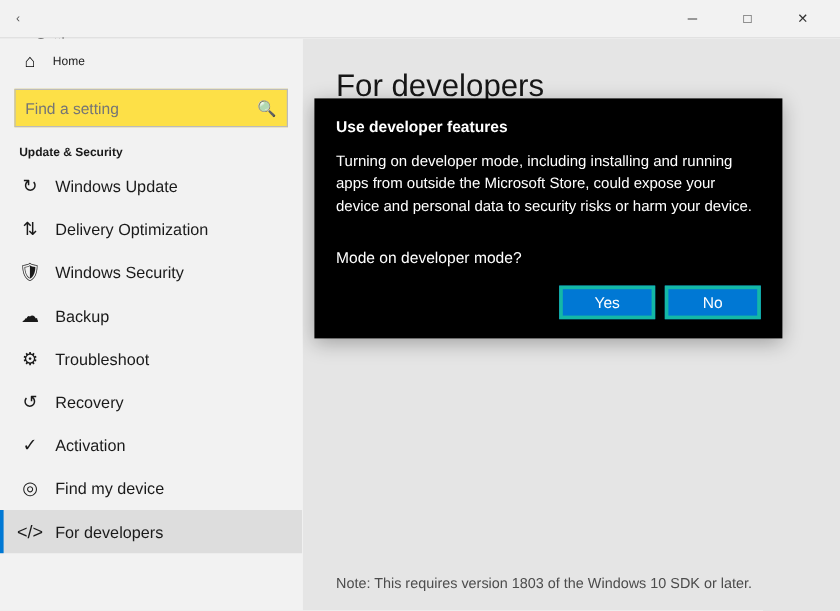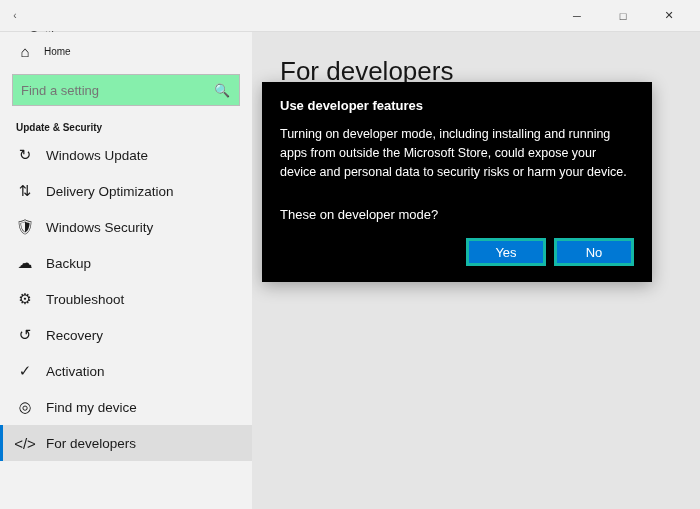--- a/index.html
+++ b/index.html
@@ -98,21 +98,21 @@
     .sidebar-home-label {
       font-size: 10px;
       color: #1a1a1a;
     }
 
     .search-box {
       margin: 4px 12px 8px 12px;
       display: flex;
       align-items: center;
       border: 1px solid #bbb;
-      background: #86efac;
+      background: #fde047;
       height: 32px;
       padding: 0 8px;
     }
     .search-box input {
       border: none;
       outline: none;
       flex: 1;
       font-size: 13px;
       background: transparent;
       color: #666;
@@ -368,27 +368,28 @@
     <a class="learn-more-link">Learn more</a>
 
     <h2 class="section-title">Developer Mode</h2>
     <p class="dev-mode-desc">Install apps from any source, including loose files.</p>
 
     <div class="toggle-row">
       <div class="toggle-switch"></div>
       <span class="toggle-label">On</span>
     </div>
 
+    <p class="note-text">Note: This requires version 1803 of the Windows 10 SDK or later.</p>
 
     
     <div class="dialog-overlay">
       <div class="dialog-box">
         <div class="dialog-title">Use developer features</div>
         <div class="dialog-body">Turning on developer mode, including installing and running apps from outside the Microsoft Store, could expose your device and personal data to security risks or harm your device.</div>
-        <div class="dialog-question">These on developer mode?</div>
+        <div class="dialog-question">Mode on developer mode?</div>
         <div class="dialog-buttons">
           <button class="dialog-btn">Yes</button>
           <button class="dialog-btn">No</button>
         </div>
       </div>
     </div>
   </div>
 
 </div>
 

